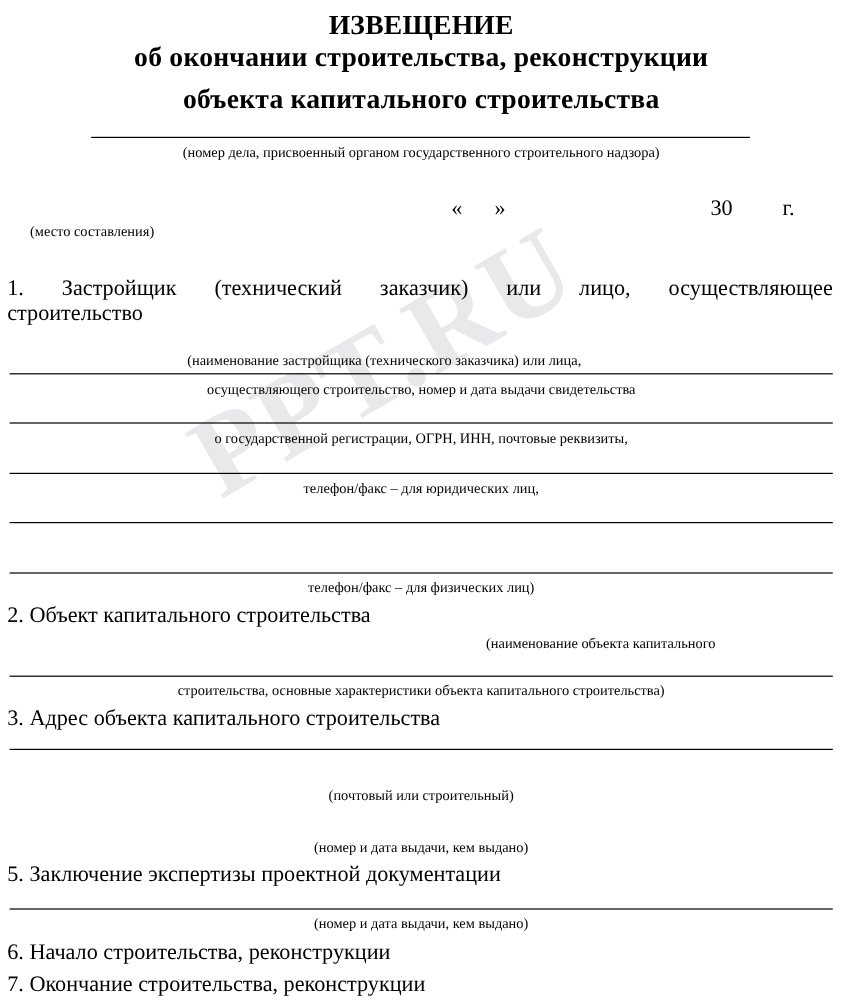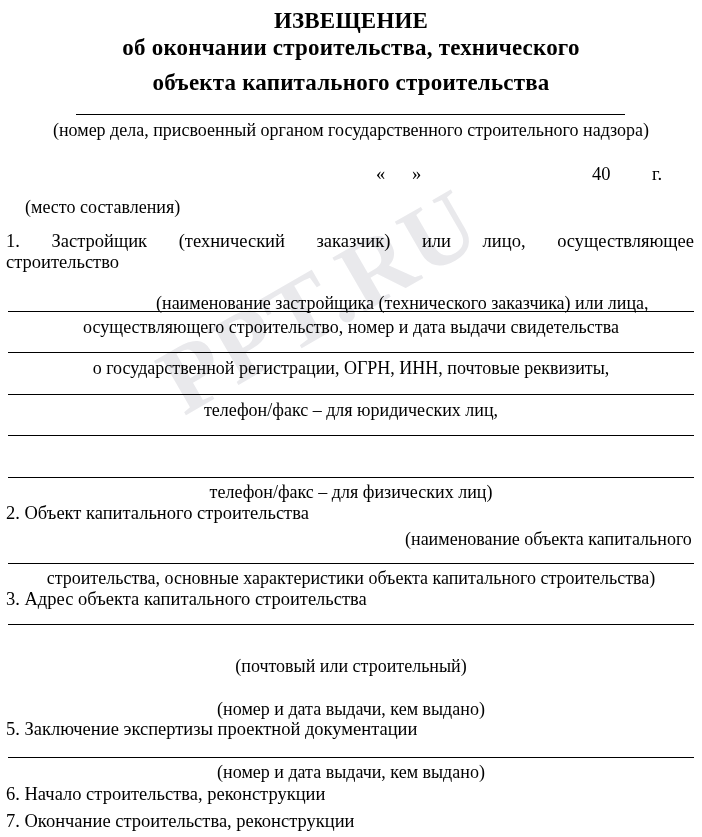--- a/index.html
+++ b/index.html
@@ -71,21 +71,21 @@
   .item-justify .last {
     display: block;
     text-align: left;
     text-align-last: left;
   }
 
   
   .cap {
     position: absolute;
     z-index: 2;
-    font-size: 18px;
+    font-size: 12px;
     line-height: 1;
     white-space: nowrap;
   }
   .cap-center {
     left: 0;
     width: 702px;
     text-align: center;
   }
 
   
@@ -107,32 +107,32 @@
 </head>
 <body>
 
 <div id="page">
 
   <div class="watermark">
     <span>PPT.RU</span>
   </div>
 
   <div class="title-line" style="top:9px;">ИЗВЕЩЕНИЕ</div>
-  <div class="title-line" style="top:36px;">об окончании строительства, технического</div>
+  <div class="title-line" style="top:36px;">об окончании строительства, реконструкции</div>
   <div class="title-line" style="top:71px;">объекта капитального строительства</div>
 
   <div class="rule" style="left:76px; top:114px; width:549px;"></div>
   <div class="cap cap-center" style="top:121px;">(номер дела, присвоенный органом государственного строительного надзора)</div>
 
   <div class="datebit" style="left:376px; top:165px;">«</div>
   <div class="datebit" style="left:412px; top:165px;">»</div>
-  <div class="datebit" style="left:592px; top:165px;">40</div>
+  <div class="datebit" style="left:592px; top:165px;">30</div>
   <div class="datebit" style="left:652px; top:165px;">г.</div>
 
-  <div class="cap" style="left:25px; top:187px;margin-top:11px;">(место составления)</div>
+  <div class="cap" style="left:25px; top:187px;">(место составления)</div>
 
   <div class="item item-justify" style="left:6px; top:231px; width:688px;">
     <span>1.</span>
     <span>Застройщик (технический заказчик) или лицо, осуществляющее</span>
     <span class="last">строительство</span>
   </div>
 
   <div class="cap" style="left:126px; top:294px;margin-left:30px;">(наименование застройщика (технического заказчика) или лица,</div>
 
   <div class="rule" style="left:8px; top:311px; width:686px;"></div>

